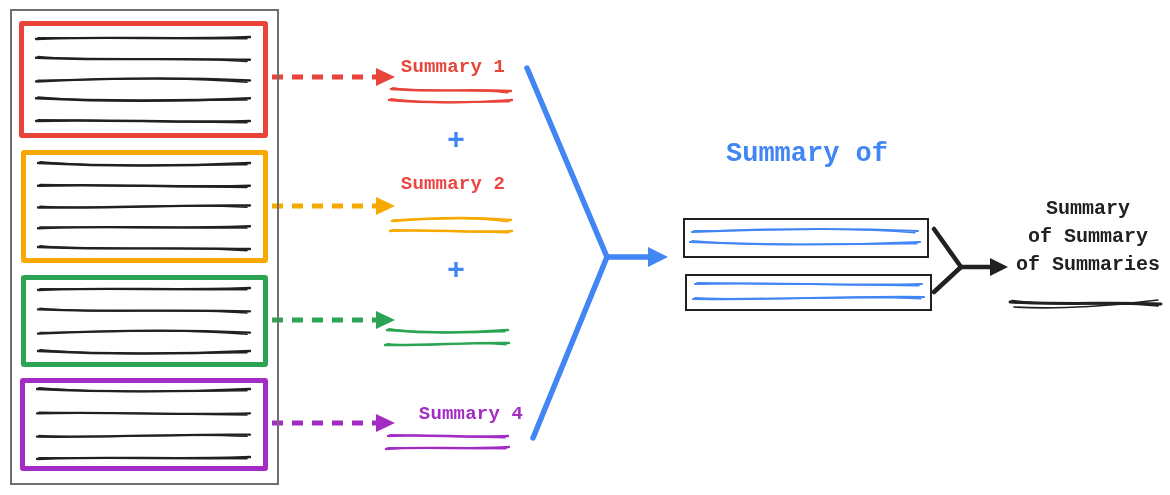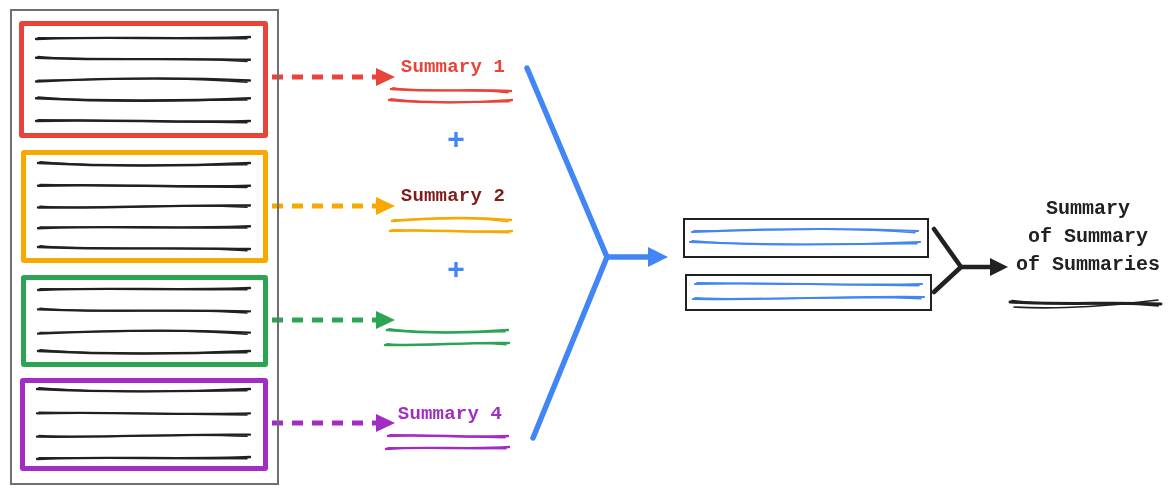--- a/index.html
+++ b/index.html
@@ -119,27 +119,28 @@
     </svg>
 
   <div class="frame"></div>
 
   <div class="doc-box" style="left: 19px; top: 21px; width: 239px; height: 107px; border-color: rgb(232, 68, 58);"></div>
   <div class="doc-box" style="left: 21px; top: 150px; width: 237px; height: 103px; border-color: rgb(248, 169, 0);"></div>
   <div class="doc-box" style="left: 21px; top: 275px; width: 237px; height: 82px; border-color: rgb(43, 165, 83);"></div>
   <div class="doc-box" style="left: 20px; top: 378px; width: 238px; height: 83px; border-color: rgb(163, 44, 196);"></div>
 
   <div class="summary-label" style="left: 392px; top: 56px; color: rgb(232, 68, 58);">Summary 1</div>
-  <div class="summary-label" style="left: 392px; top: 185px; color: #7f1d1d;">Summary 2</div>
-  <div class="summary-label" style="left: 389px; top: 403px; color: rgb(163, 44, 196);">Summary 4</div>
+  <div class="summary-label" style="left: 392px; top: 173px; color: #ef4444;">Summary 2</div>
+  <div class="summary-label" style="left: 410px; top: 403px; color: rgb(163, 44, 196);">Summary 4</div>
 
   <div class="plus" style="left:441px;top:126px">+</div>
   <div class="plus" style="left:441px;top:256px">+</div>
 
   <div class="heading">
+    <div>Summary of</div>
   </div>
 
   <div class="mbox" style="left:683px;top:218px;width:242px;height:36px"></div>
   <div class="mbox" style="left:685px;top:274px;width:243px;height:33px"></div>
 
   <div class="final-label">
     <div>Summary</div>
     <div>of Summary</div>
     <div>of Summaries</div>
   </div>

